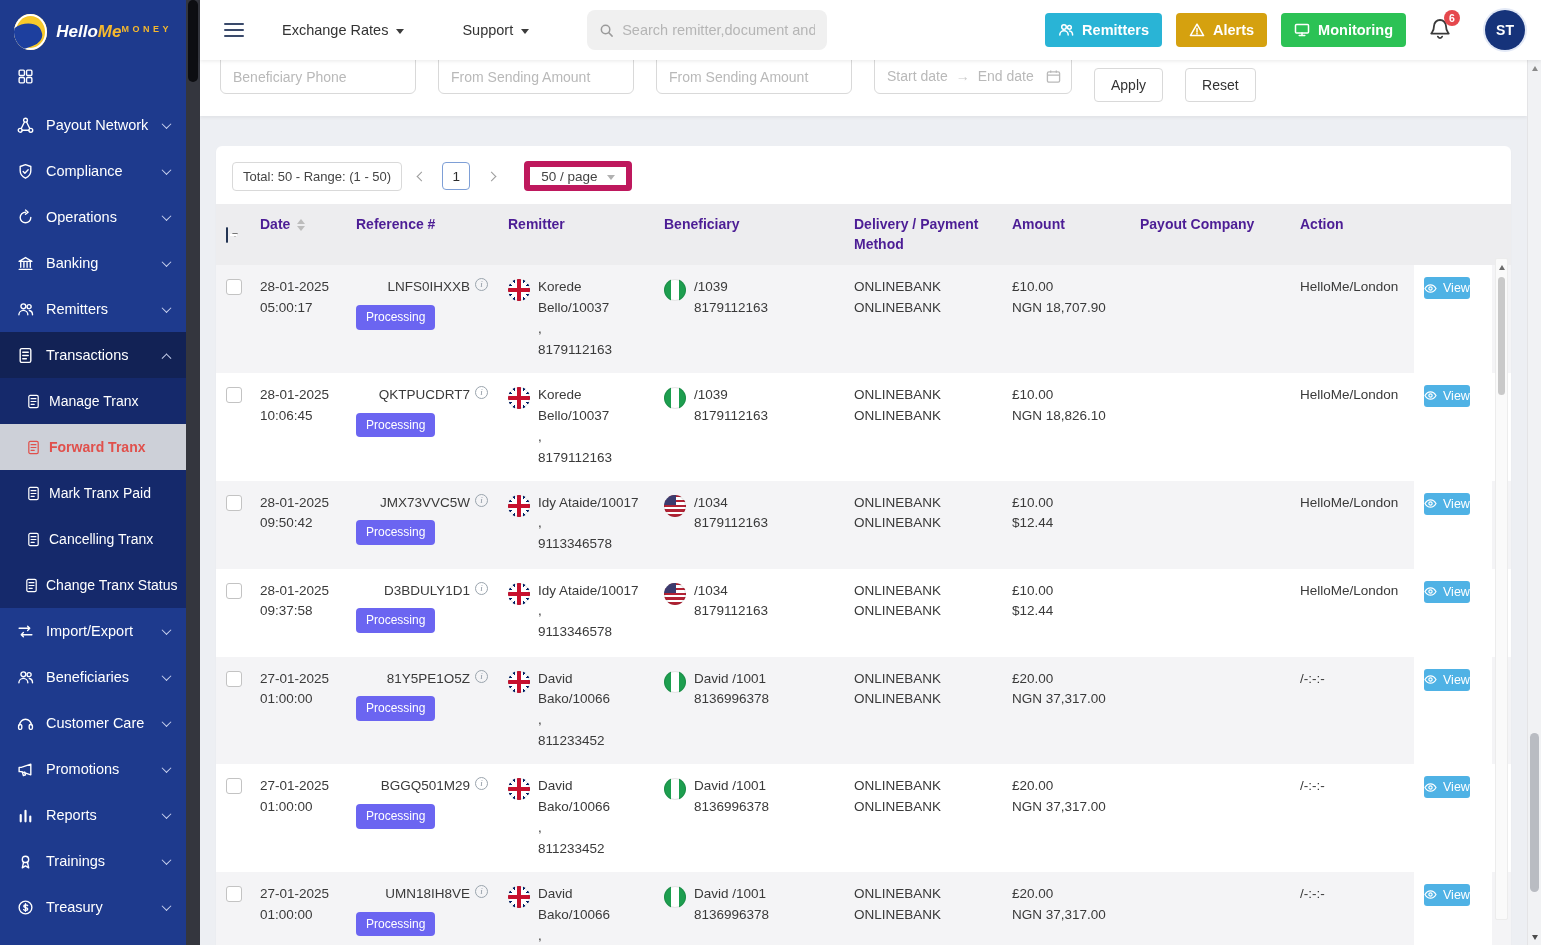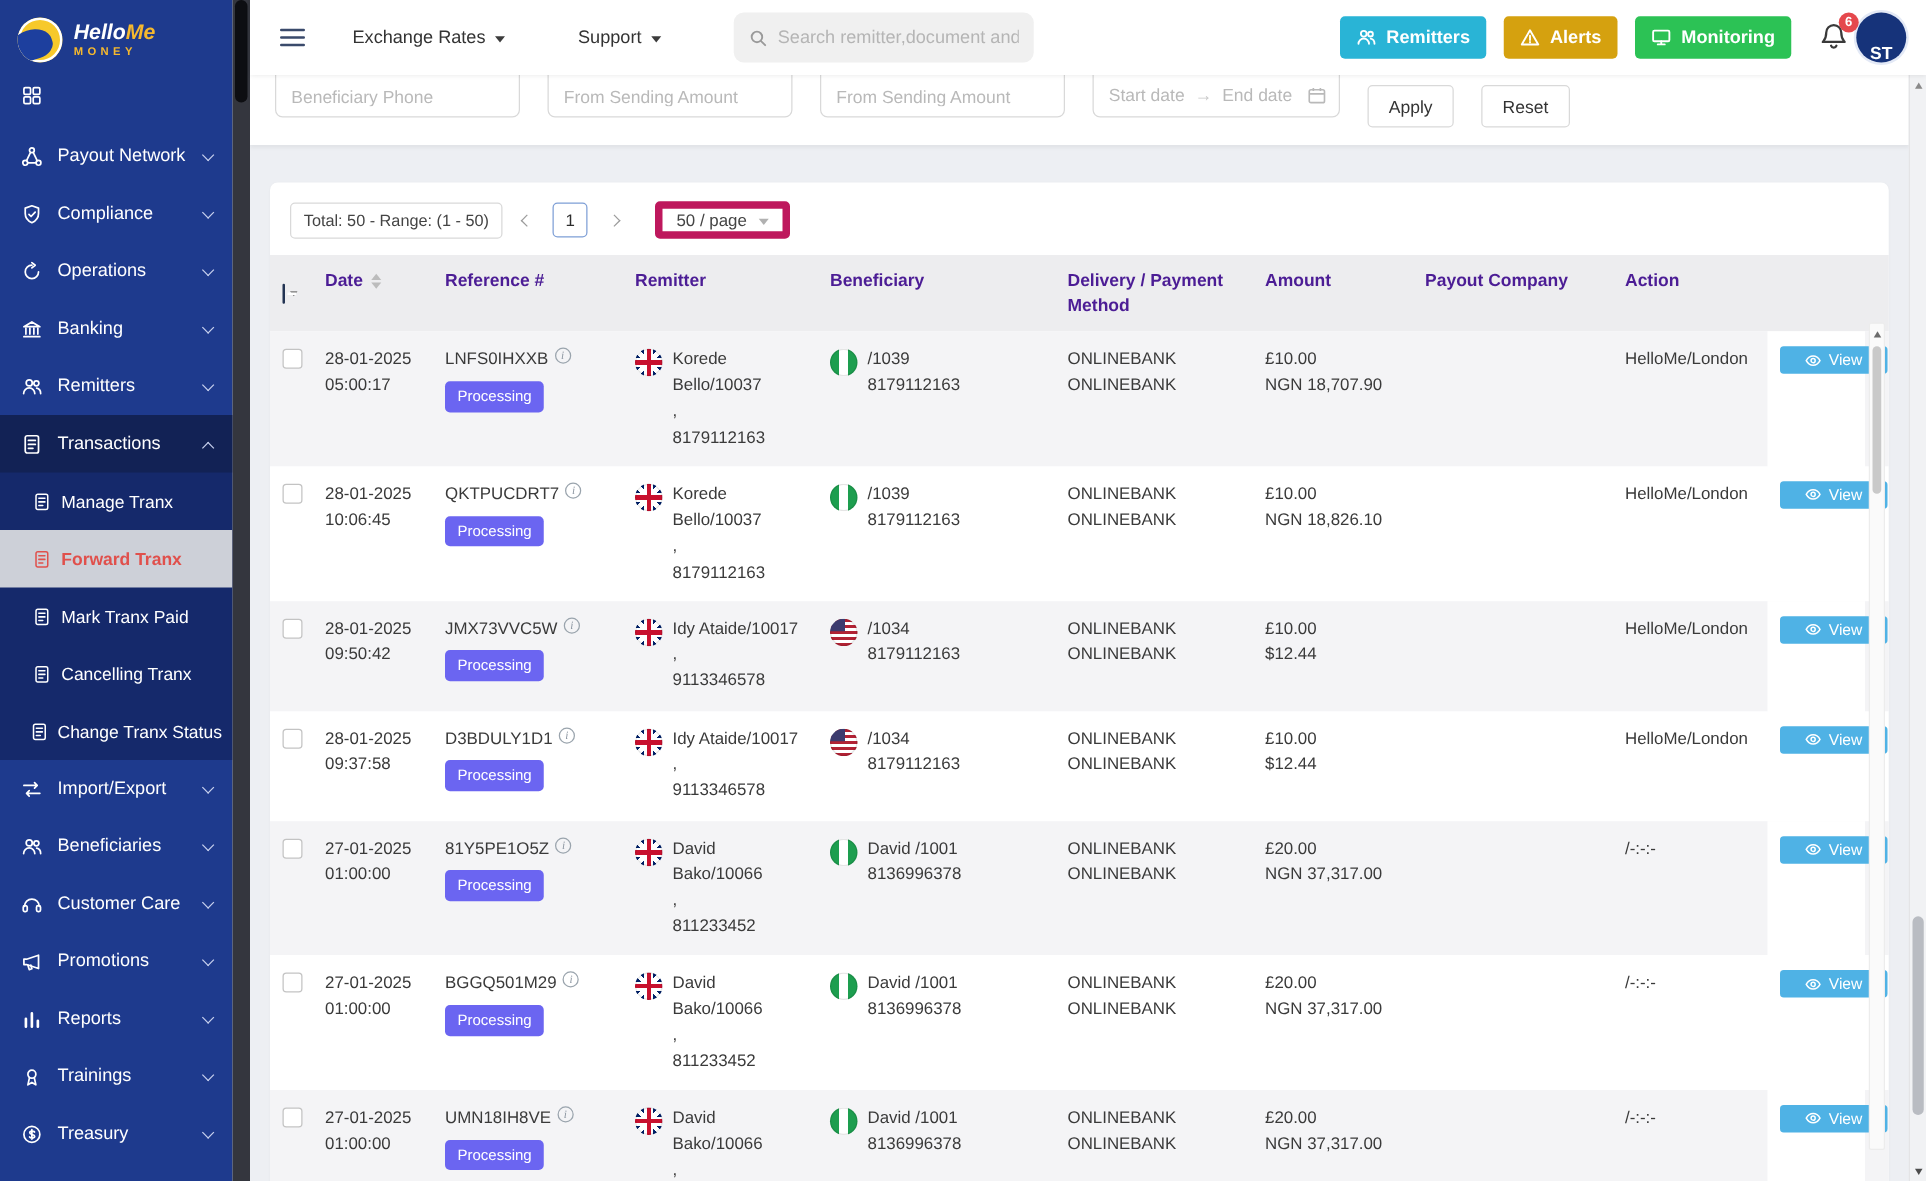--- a/index.html
+++ b/index.html
@@ -4,21 +4,21 @@
 <style>
   * { box-sizing: border-box; margin: 0; padding: 0; }
   html,body { width:1541px; height:945px; overflow:hidden; }
   body { font-family:"Liberation Sans", sans-serif; background:#edeff3; color:#333; display:flex; }
 
   
   .sidebar { width:186px; height:945px; background:#1e3a8d; flex:0 0 186px; overflow:hidden; }
   .logo { display:flex; align-items:center; gap:9px; padding:12px 14px; height:64px; }
   .logo-mark { width:36px; height:36px; border-radius:50%; background:#f7c92b; position:relative; overflow:hidden; box-shadow:0 0 0 2px #fff inset; }
   .logo-mark::after { content:""; position:absolute; left:-6px; top:10px; width:34px; height:24px; background:#1d3f9e; border-radius:50% 50% 40% 40%; transform:rotate(-18deg); }
-  .logo-text { display:flex; flex-direction:column; line-height:1.05; }
+  .logo-text { display:flex; flex-direction:row; line-height:1.05; }
   .logo-line1 { font-size:17px; font-weight:bold; font-style:italic; }
   .logo-hello { color:#ffffff; } .logo-me { color:#f5b82e; }
   .logo-money { color:#f5b82e; font-size:9px; letter-spacing:3.5px; font-weight:bold; margin-top:2px; }
   .menu { display:flex; flex-direction:column; }
   .mi { display:flex; align-items:center; gap:12px; height:46px; padding:0 16px; color:#fff; font-size:14.5px; cursor:pointer; }
   .mi-partial { height:38px; align-items:flex-start; padding-top:4px; }
   .mi-ic { width:18px; display:inline-flex; justify-content:center; }
   .mi-ic svg { width:17px; height:17px; fill:none; stroke:currentColor; stroke-width:1.3; stroke-linecap:round; stroke-linejoin:round; }
   .mi-lb { flex:1; white-space:nowrap; }
   .mi-chev { width:7px; height:7px; border-right:1.6px solid #c9d2ef; border-bottom:1.6px solid #c9d2ef; transform:rotate(45deg) translate(-1px,-1px); }
@@ -47,21 +47,21 @@
   .search input::placeholder { color:#b5b5b5; }
   .hdr-right { margin-left:auto; display:flex; align-items:center; }
   .hbtn { display:inline-flex; align-items:center; gap:8px; height:34px; padding:0 13px; border:none; border-radius:4px; color:#fff; font-size:14.5px; font-weight:bold; cursor:pointer; margin-left:14px; font-family:"Liberation Sans", sans-serif; }
   .hbtn svg { width:16px; height:16px; fill:none; stroke:#fff; stroke-width:1.5; stroke-linecap:round; stroke-linejoin:round; }
   .btn-remitters { background:#29b4d6; }
   .btn-alerts { background:#d5a10f; }
   .btn-monitoring { background:#2cc255; }
   .bell { position:relative; margin-left:22px; cursor:pointer; width:26px; height:26px; }
   .bell svg { width:24px; height:24px; fill:none; stroke:#3a3a3a; stroke-width:1.5; stroke-linecap:round; stroke-linejoin:round; }
   .bell .badge { position:absolute; top:-7px; right:-6px; background:#e5484d; color:#fff; font-size:10.5px; min-width:16px; height:16px; border-radius:8px; display:flex; align-items:center; justify-content:center; padding:0 4px; font-weight:bold; }
-  .avatar { width:40px; height:40px; border-radius:50%; background:#16337a; color:#fff; font-weight:bold; font-size:14px; display:flex; align-items:flex-end; justify-content:center; margin-left:4px; cursor:pointer; box-shadow:0 0 0 2px #e3e9f6; }
+  .avatar { width:40px; height:40px; border-radius:50%; background:#16337a; color:#fff; font-weight:bold; font-size:14px; display:flex; align-items:center; justify-content:center; margin-left:31px; cursor:pointer; box-shadow:0 0 0 2px #e3e9f6; }
 
   .content { flex:1; position:relative; overflow:hidden; padding-right:14px; }
 
   
   .filter-bar { background:#fff; height:56px; overflow:hidden; display:flex; align-items:flex-start; gap:22px; padding:0 20px; box-shadow:0 2px 3px rgba(0,0,0,.05); }
   .f-input { margin-top:-10px; height:44px; width:196px; border:1px solid #d9d9d9; border-radius:6px; padding:10px 12px 0 12px; font-size:14px; color:#444; outline:none; font-family:"Liberation Sans", sans-serif; }
   .f-input::placeholder { color:#b9b9b9; }
   .date-range { margin-top:-10px; height:44px; width:198px; border:1px solid #d9d9d9; border-radius:6px; display:flex; align-items:flex-end; gap:8px; padding:0 10px 9px 12px; color:#b9b9b9; font-size:14px; cursor:pointer; background:#fff;justify-content:flex-end; }
   .dr-arrow::before { content:"\2192"; color:#c9c9c9; }
   .date-range svg { width:15px; height:15px; stroke:#b9b9b9; fill:none; stroke-width:1.4; margin-left:auto; }
@@ -91,40 +91,40 @@
   .sort .dn { border-top:5px solid #bcbcbc; }
   .caret-sm { width:0; height:0; border-left:3.5px solid transparent; border-right:3.5px solid transparent; border-top:4.5px solid #777; }
 
   .t-row { min-height:88px; font-size:13.5px; color:#3a3a3a; line-height:1.55; }
   .t-row:nth-child(odd) { background:#f4f4f6; }
   .t-row .cell { padding:12px 10px 12px 10px; }
   .t-row .c-check { padding-left:10px; padding-top:14px; }
   .checkbox { width:16px; height:16px; border:1.5px solid #c3c3c3; border-radius:3px; background:#fff; display:inline-block; cursor:pointer; }
   .checkbox.indet { background:#233453; border-color:#233453; position:relative; }
   .checkbox.indet::after { content:""; position:absolute; left:3px; top:6px; width:7px; height:2px; background:#fff; }
-  .ref-line { display:flex; align-items:flex-start; gap:5px; }
+  .ref-line { display:flex; align-items:flex-start; gap:5px;justify-content:flex-end; }
   .info-i { width:13px; height:13px; border:1px solid #9aa4ad; border-radius:50%; color:#8b95a0; font-size:9px; line-height:11px; text-align:center; display:inline-block; margin-top:1px; cursor:pointer; font-style:italic; font-family:"Liberation Serif", serif; }
   .badge-processing { display:inline-block; background:#6b65f1; color:#fff; font-size:12px; padding:3px 10px; border-radius:4px; margin-top:7px; }
   .flagcell { display:flex; gap:8px; }
   .flag { width:22px; height:22px; border-radius:50%; flex:0 0 22px; position:relative; overflow:hidden; background:#ddd; box-shadow:inset 0 0 0 1px rgba(0,0,0,.10); margin-top:2px; }
   .flag-ng { background:linear-gradient(90deg,#1d9e4f 0 33%,#fff 33% 67%,#1d9e4f 67%); }
   .flag-us { background:repeating-linear-gradient(180deg,#b22234 0 2.4px,#fff 2.4px 4.8px); }
   .flag-us::after { content:""; position:absolute; left:0; top:0; width:55%; height:48%; background:#3c3b6e; }
   .flag-gb { background-color:#012169;
     background-image:
       linear-gradient(0deg, transparent 42%, #C8102E 42%, #C8102E 58%, transparent 58%),
       linear-gradient(90deg, transparent 42%, #C8102E 42%, #C8102E 58%, transparent 58%),
       linear-gradient(0deg, transparent 34%, #fff 34%, #fff 66%, transparent 66%),
       linear-gradient(90deg, transparent 34%, #fff 34%, #fff 66%, transparent 66%),
       linear-gradient(45deg, transparent 44%, #fff 44%, #fff 56%, transparent 56%),
       linear-gradient(135deg, transparent 44%, #fff 44%, #fff 56%, transparent 56%); }
   .who { max-width:112px; }
   .c-action { padding-top:14px; }
   .t-row .c-action { background:#fff; }
-  .btn-view { display:inline-flex; align-items:center; gap:6px; background:#4fb2e5; border:none; border-radius:3px; color:#fff; font-size:12.5px; padding:4px 20px; cursor:pointer; font-family:"Liberation Sans", sans-serif; }
+  .btn-view { display:inline-flex; align-items:center; gap:6px; background:#4fb2e5; border:none; border-radius:3px; color:#fff; font-size:12.5px; padding:4px 0; cursor:pointer; font-family:"Liberation Sans", sans-serif; }
   .btn-view svg { width:13px; height:11px; fill:none; stroke:#fff; stroke-width:1.3; }
 
   
   .inner-scrollbar { position:absolute; right:3px; top:112px; bottom:52px; width:13px; background:#fafafa; border:1px solid #ececec; border-radius:2px; cursor:pointer; }
   .sb-arrow { position:absolute; left:0; right:0; height:14px; display:flex; align-items:center; justify-content:center; }
   .sb-arrow.up { top:1px; } .sb-arrow.down { bottom:1px; }
   .sb-arrow i { width:0; height:0; border-left:3.5px solid transparent; border-right:3.5px solid transparent; display:block; }
   .sb-arrow.up i { border-bottom:5px solid #6b6b6b; }
   .sb-arrow.down i { border-top:5px solid #6b6b6b; }
   .sb-thumb { position:absolute; left:2px; width:7px; top:18px; height:118px; background:#c9c9c9; border-radius:4px; }

